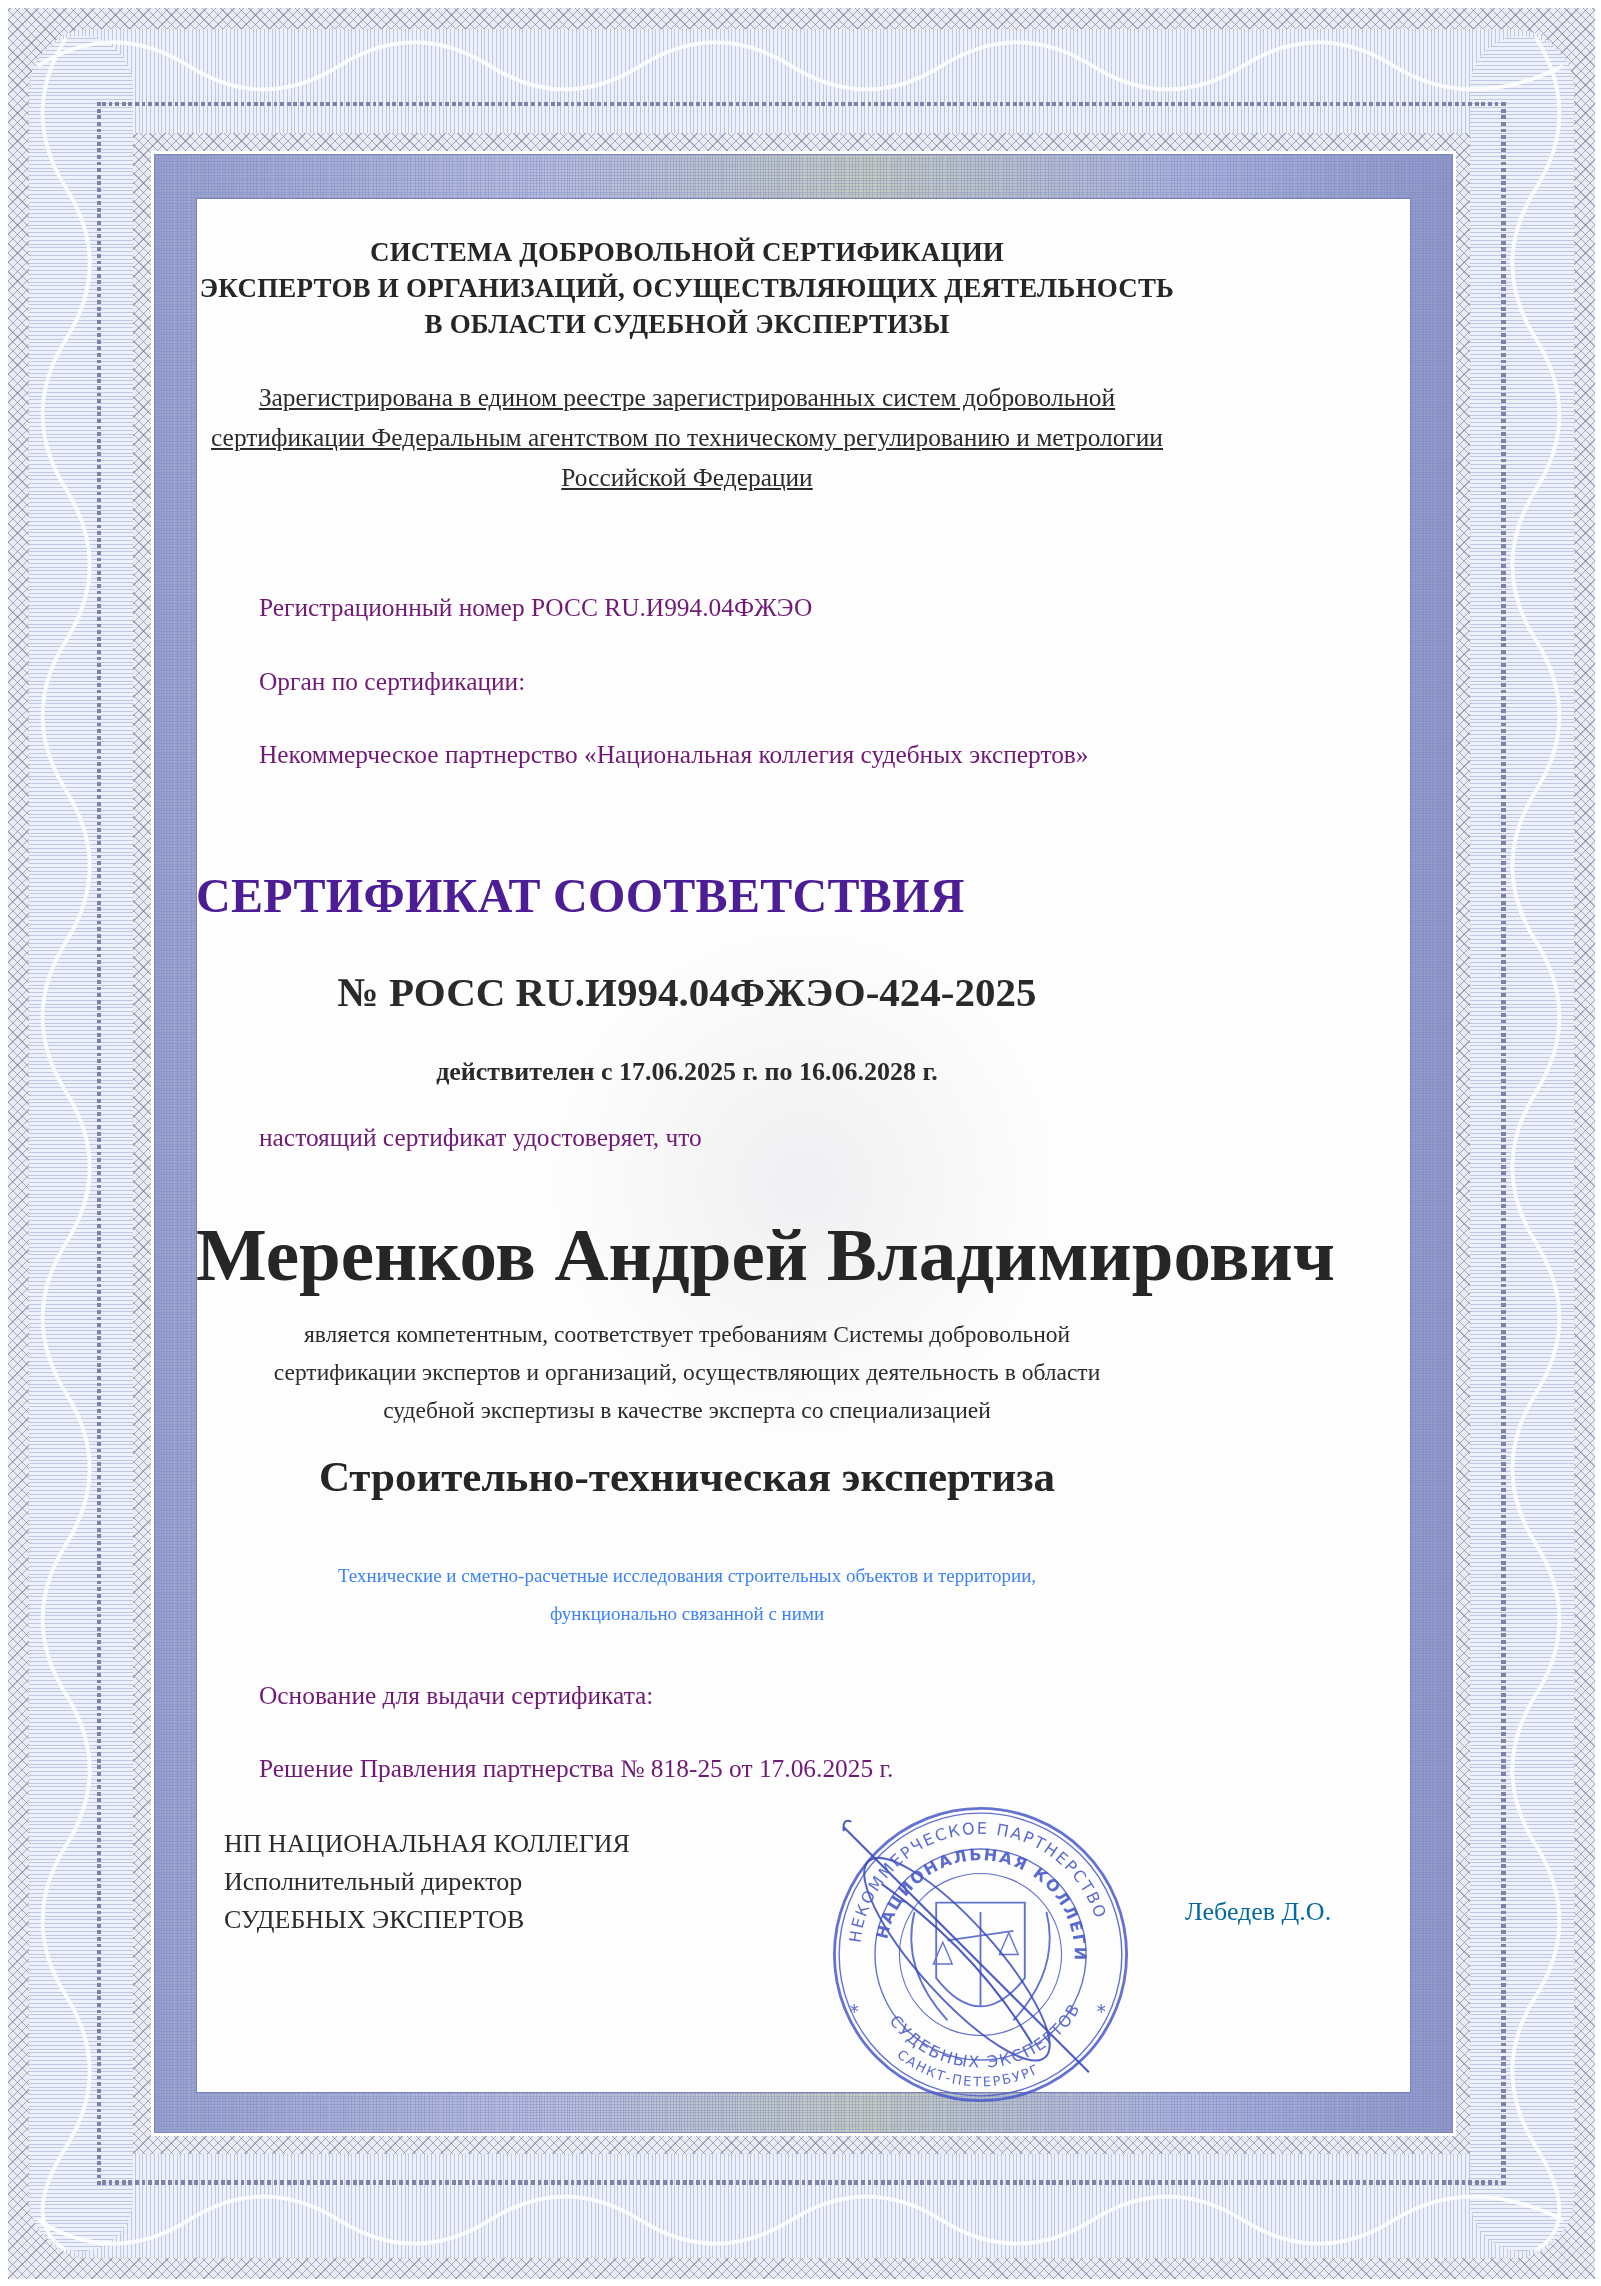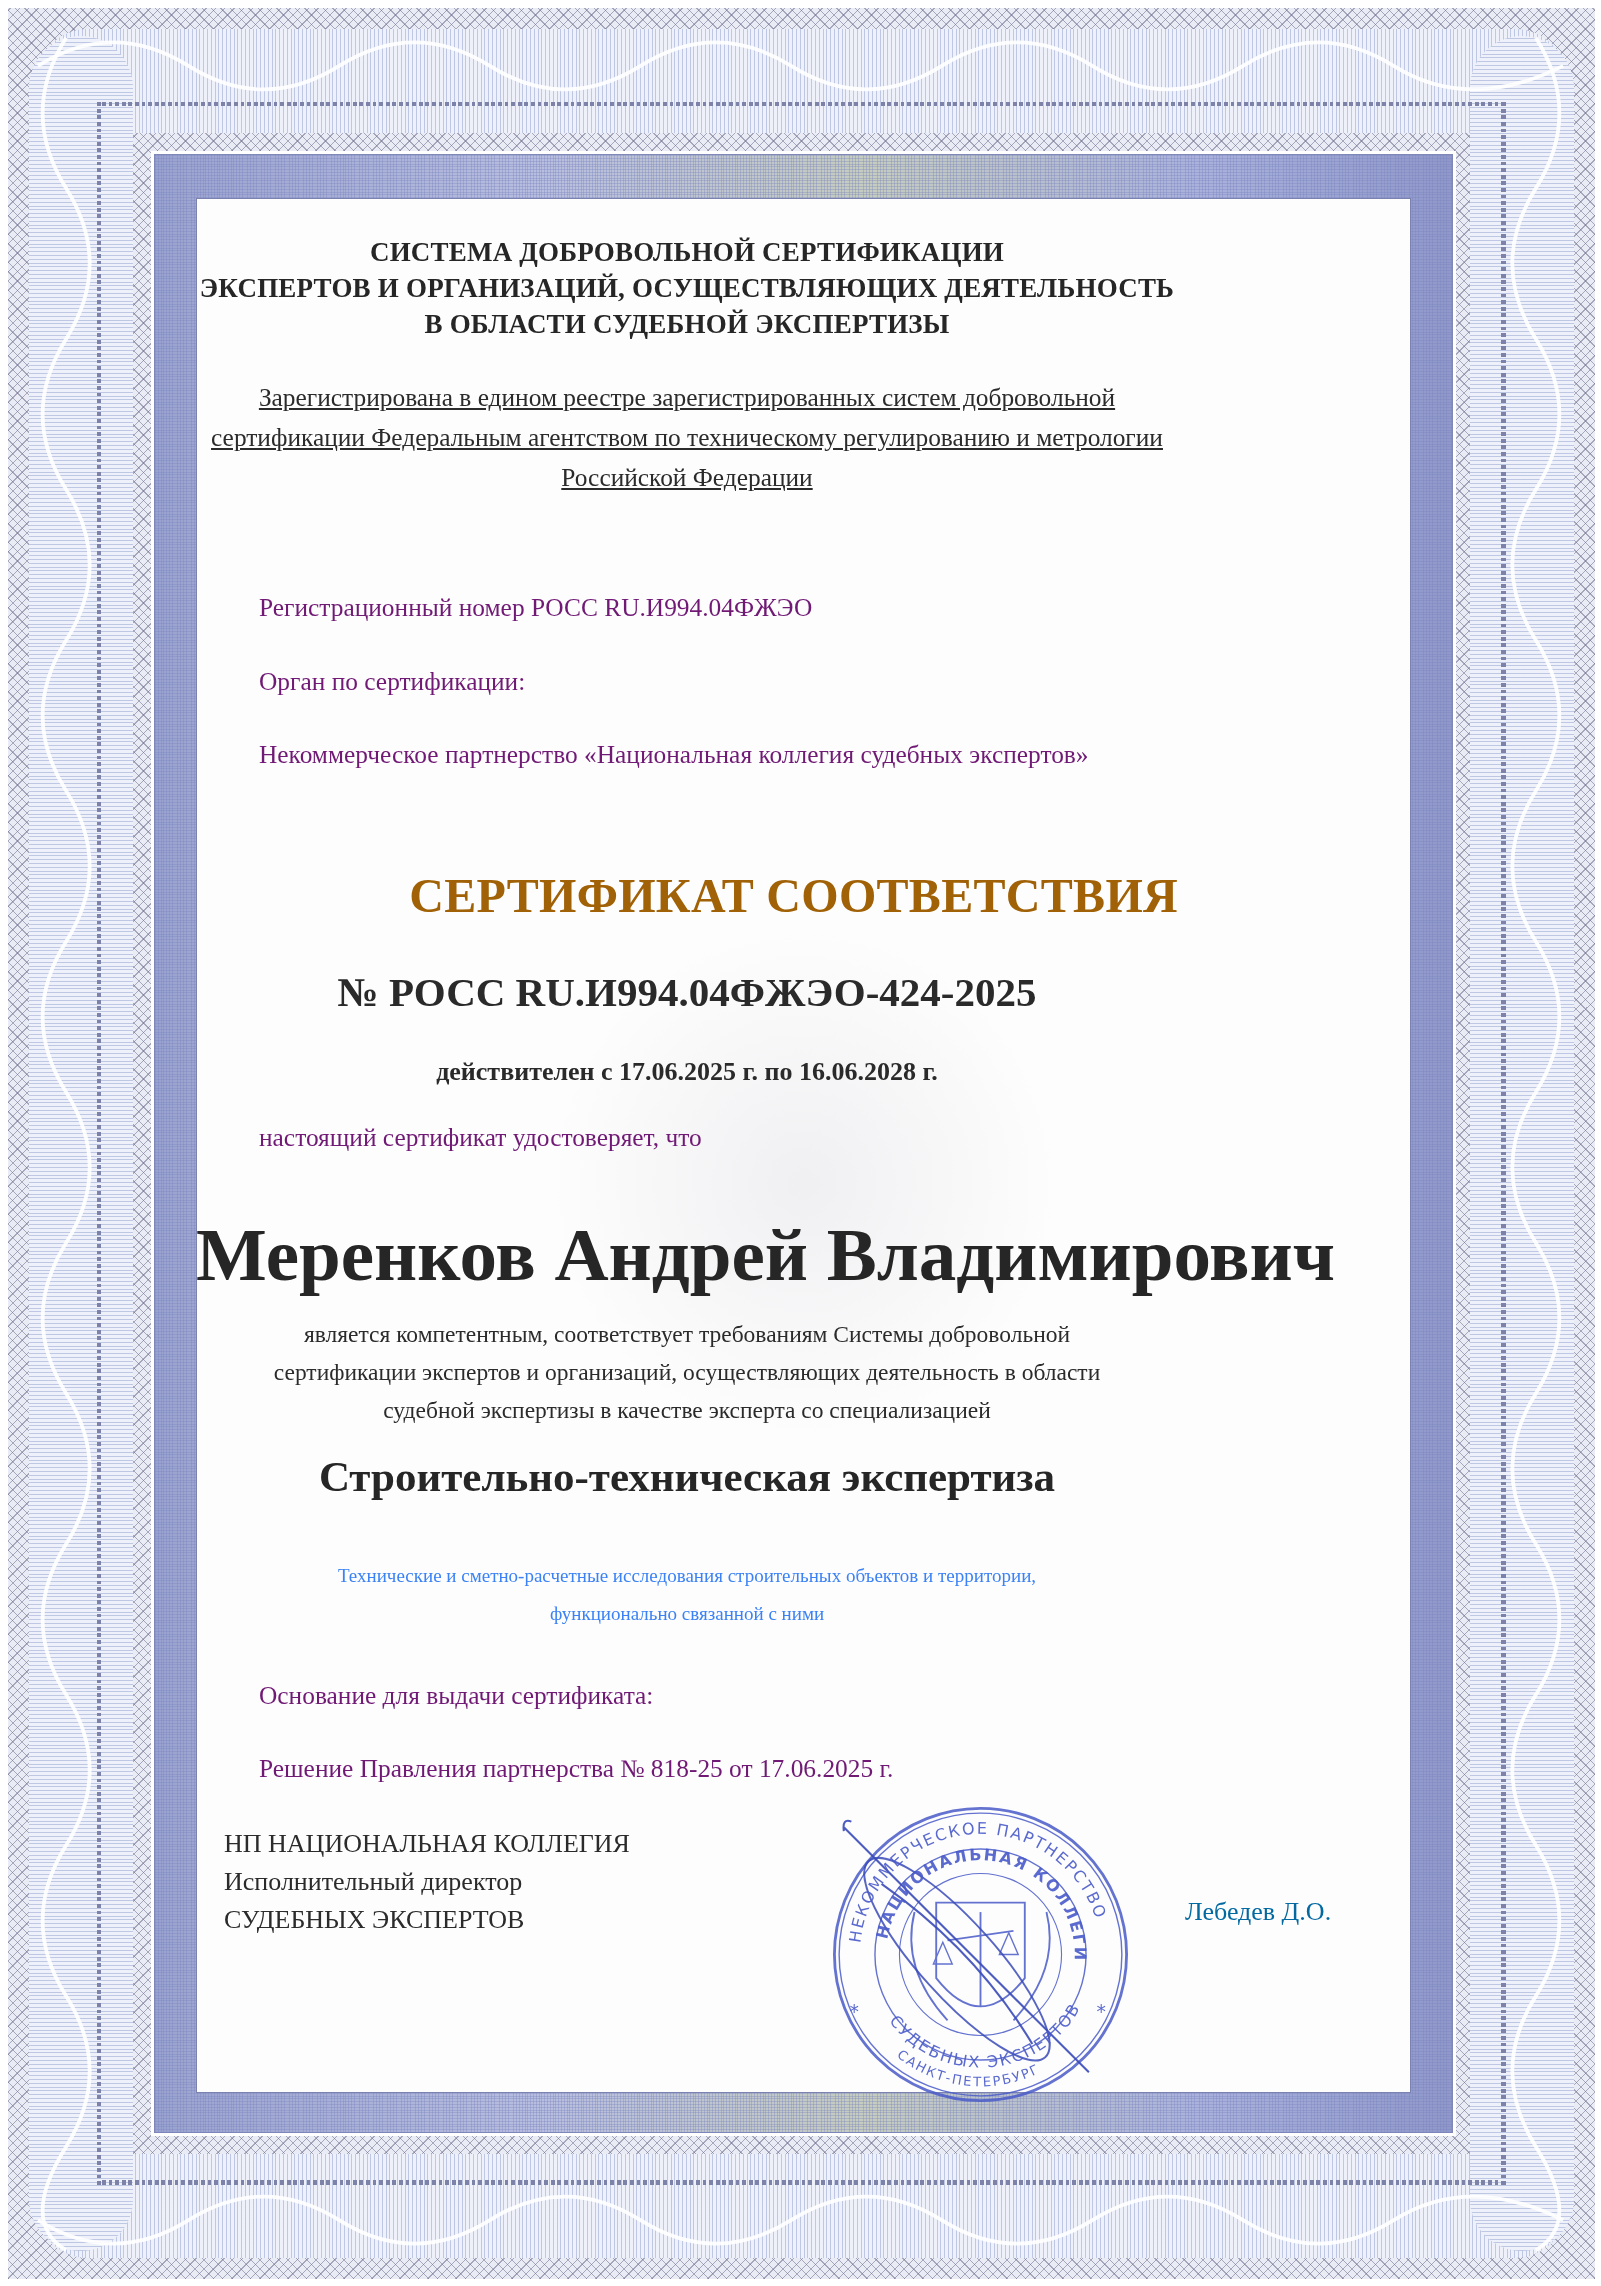--- a/index.html
+++ b/index.html
@@ -132,24 +132,24 @@
       left: 28px;
       font-size: 25.4px;
       color: #701a75;
       white-space: nowrap;
       margin-left: 35px;
     }
 
     .cert-title {
       position: absolute;
       left: 0; right: 0; top: 670px;
-      text-align: right;
+      text-align: left;
       font-weight: bold;
       font-size: 48px;
-      color: #a16207;
+      color: #4c1d95;
       letter-spacing: 0.3px;
     }
     .cert-number {
       position: absolute;
       left: 0; right: 0; top: 770px;
       text-align: center;
       font-weight: bold;
       font-size: 41px;
       color: #2a2a2a;
     }

